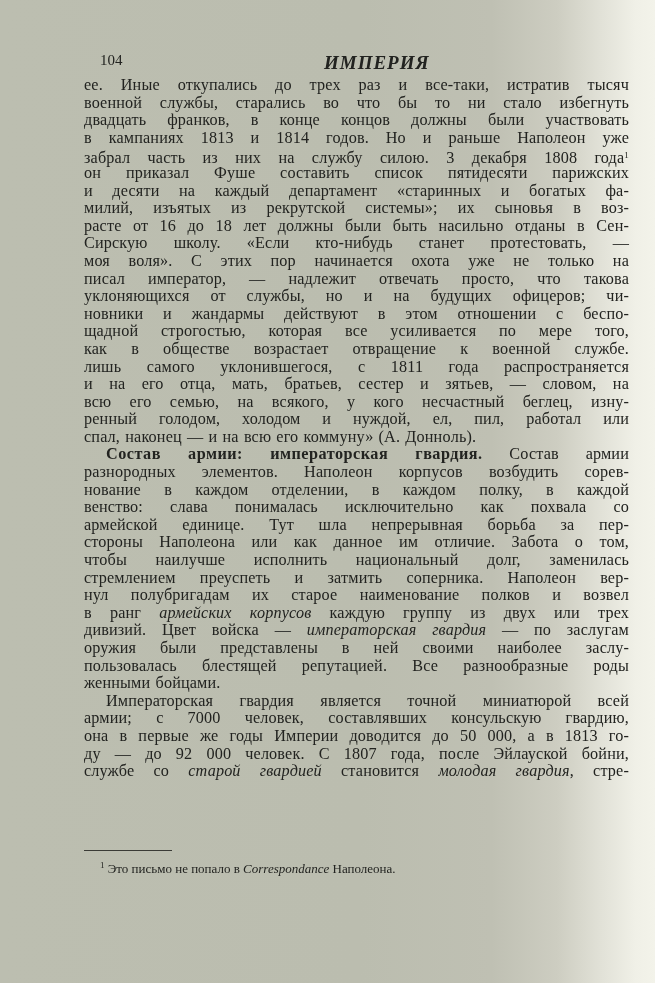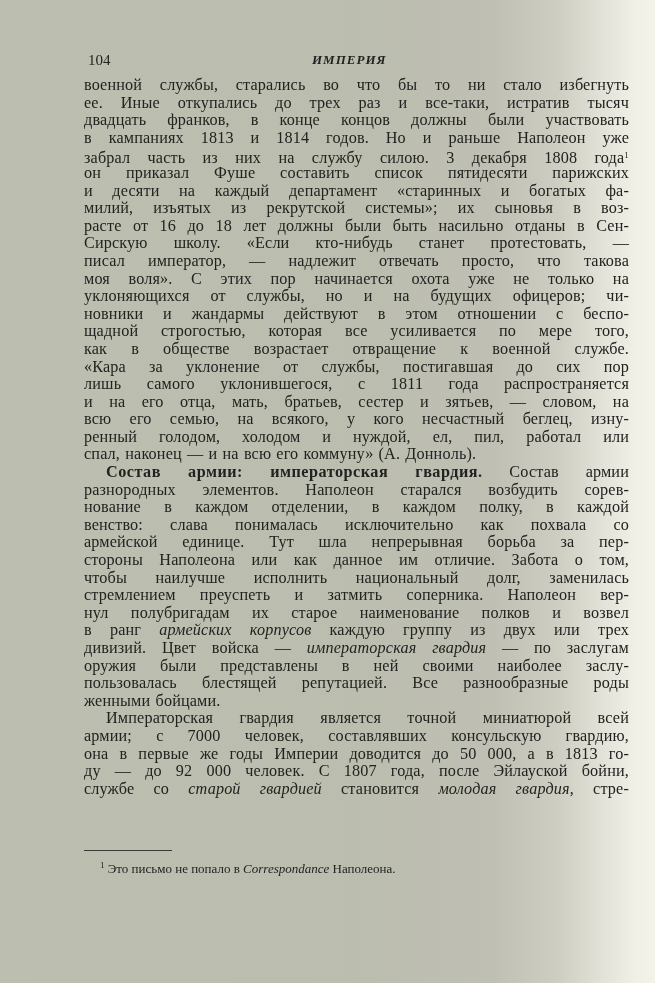--- a/index.html
+++ b/index.html
@@ -24,40 +24,40 @@
     }
     .page {
       position: absolute;
       left: 84px;
       top: 0;
       width: 545px;
     }
     .running-head {
       position: absolute;
       top: 52px;
-      left: 4px;
+      left: 16px;
       width: 545px;
       height: 20px;
       font-size: 14px;
     }
     .page-number {
       position: absolute;
       left: 0;
       top: 0;
       font-family: "Liberation Serif", serif;
       font-size: 15px;
     }
     .running-title {
       position: absolute;
       left: 224px;
       top: 0;
       font-family: "Liberation Serif", serif;
       font-style: italic;
       font-weight: bold;
-      font-size: 13px;
+      font-size: 19px;
       letter-spacing: 1px;
     }
     .body-text {
       position: absolute;
       top: 77px;
       left: 0;
       width: 545px;
     }
     .line {
       display: block;
@@ -106,45 +106,44 @@
 
 <div class="page">
 
   <div class="running-head">
     <span class="page-number">104</span>
     <span class="running-title">ИМПЕРИЯ</span>
   </div>
 
   <div class="body-text">
 
+    <span class="line">ее. Иные откупались до трех раз и все-таки, истратив тысяч</span>
     <span class="line">военной службы, старались во что бы то ни стало избегнуть</span>
-    <span class="line">ее. Иные откупались до трех раз и все-таки, истратив тысяч</span>
     <span class="line">двадцать франков, в конце концов должны были участвовать</span>
     <span class="line">в кампаниях 1813 и 1814 годов. Но и раньше Наполеон уже</span>
     <span class="line"><span>забрал часть из них на службу силою. 3 декабря 1808 года</span><sup class="fnref">1</sup></span>
     <span class="line">он приказал Фуше составить список пятидесяти парижских</span>
     <span class="line">и десяти на каждый департамент «старинных и богатых фа-</span>
     <span class="line">милий, изъятых из рекрутской системы»; их сыновья в воз-</span>
     <span class="line">расте от 16 до 18 лет должны были быть насильно отданы в Сен-</span>
     <span class="line">Сирскую школу. «Если кто-нибудь станет протестовать, —</span>
+    <span class="line">моя воля». С этих пор начинается охота уже не только на</span>
     <span class="line">писал император, — надлежит отвечать просто, что такова</span>
-    <span class="line">моя воля». С этих пор начинается охота уже не только на</span>
     <span class="line">уклоняющихся от службы, но и на будущих офицеров; чи-</span>
     <span class="line">новники и жандармы действуют в этом отношении с беспо-</span>
     <span class="line">щадной строгостью, которая все усиливается по мере того,</span>
     <span class="line">как в обществе возрастает отвращение к военной службе.</span>
-    <span class="line">«Кара за уклонение от службы, постигавшая до сих пор</span>
     <span class="line">лишь самого уклонившегося, с 1811 года распространяется</span>
     <span class="line">и на его отца, мать, братьев, сестер и зятьев, — словом, на</span>
     <span class="line">всю его семью, на всякого, у кого несчастный беглец, изну-</span>
     <span class="line">ренный голодом, холодом и нуждой, ел, пил, работал или</span>
     <span class="line last">спал, наконец — и на всю его коммуну» (А. Доннoль).</span>
 
     <span class="line indent"><span class="b">Состав армии: императорская гвардия.</span><span> Состав армии</span></span>
-    <span class="line">разнородных элементов. Наполеон старался возбудить сорев-</span>
+    <span class="line">разнородных элементов. Наполеон корпусов возбудить сорев-</span>
     <span class="line">нование в каждом отделении, в каждом полку, в каждой</span>
     <span class="line">венство: слава понималась исключительно как похвала со</span>
     <span class="line">армейской единице. Тут шла непрерывная борьба за пер-</span>
     <span class="line">стороны Наполеона или как данное им отличие. Забота о том,</span>
     <span class="line">чтобы наилучше исполнить национальный долг, заменилась</span>
     <span class="line">стремлением преуспеть и затмить соперника. Наполеон вер-</span>
     <span class="line">нул полубригадам их старое наименование полков и возвел</span>
     <span class="line"><span>в ранг </span><span class="i">армейских корпусов</span><span> каждую группу из двух или трех</span></span>
     <span class="line"><span>дивизий. Цвет войска — </span><span class="i">императорская гвардия</span><span> — по заслугам</span></span>
     <span class="line">оружия были представлены в ней своими наиболее заслу-</span>

